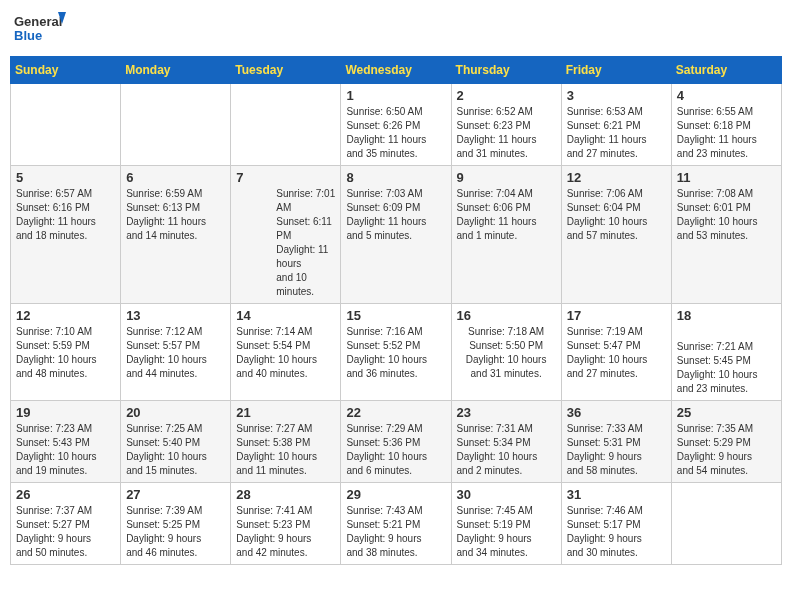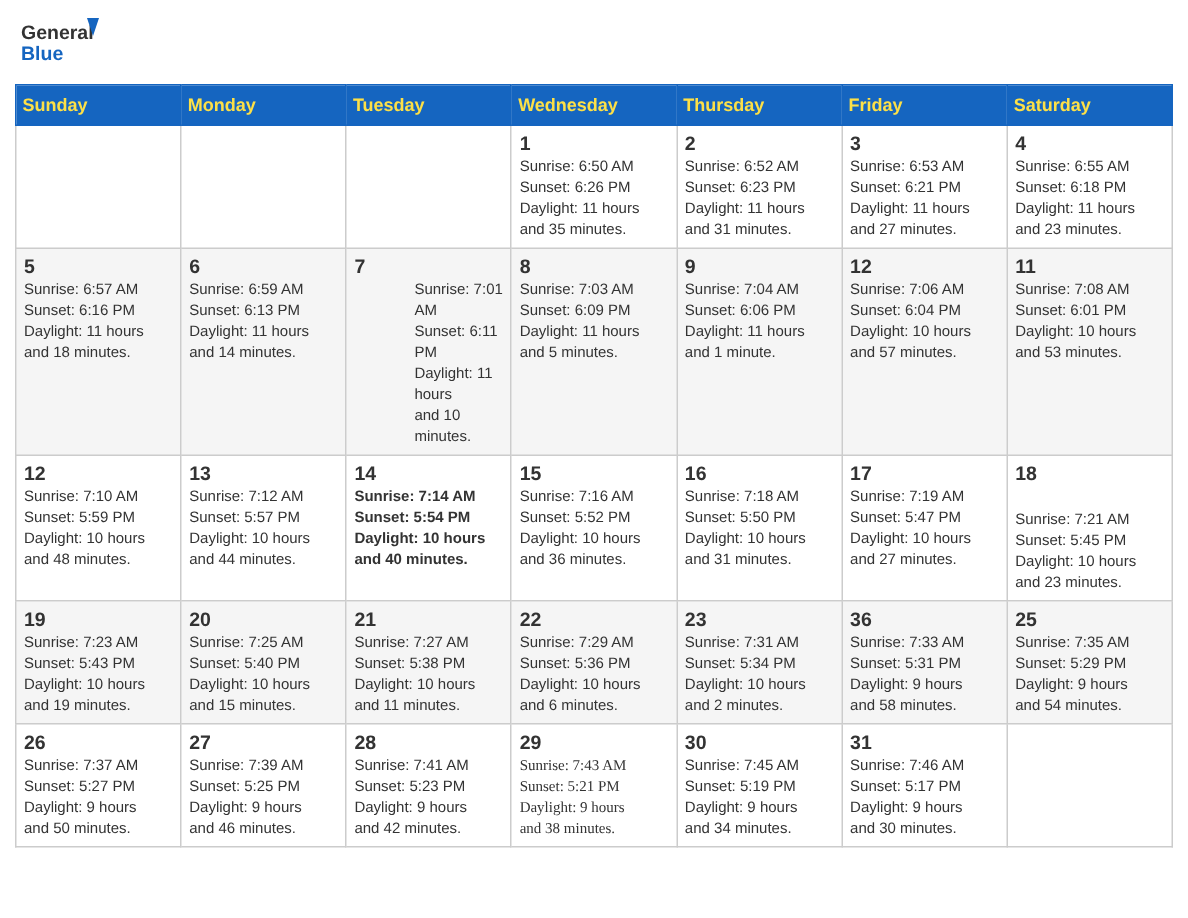--- a/index.html
+++ b/index.html
@@ -196,35 +196,35 @@
         </td>
         <td>
           <div class="day-number">13</div>
           <div class="day-info" style="white-space: pre-line;">Sunrise: 7:12 AM
 Sunset: 5:57 PM
 Daylight: 10 hours
 and 44 minutes.</div>
         </td>
         <td>
           <div class="day-number">14</div>
-          <div class="day-info" style="white-space: pre-line; font-weight: bold;">Sunrise: 7:14 AM
+          <div class="day-info" style="white-space: pre-line;">Sunrise: 7:14 AM
 Sunset: 5:54 PM
 Daylight: 10 hours
 and 40 minutes.</div>
         </td>
         <td>
           <div class="day-number">15</div>
           <div class="day-info" style="white-space: pre-line;">Sunrise: 7:16 AM
 Sunset: 5:52 PM
 Daylight: 10 hours
 and 36 minutes.</div>
         </td>
         <td>
           <div class="day-number">16</div>
-          <div class="day-info" style="white-space: pre-line;">Sunrise: 7:18 AM
+          <div class="day-info" style="white-space: pre-line; text-align: center;">Sunrise: 7:18 AM
 Sunset: 5:50 PM
 Daylight: 10 hours
 and 31 minutes.</div>
         </td>
         <td>
           <div class="day-number">17</div>
           <div class="day-info" style="white-space: pre-line;">Sunrise: 7:19 AM
 Sunset: 5:47 PM
 Daylight: 10 hours
 and 27 minutes.</div>
@@ -305,21 +305,21 @@
         </td>
         <td>
           <div class="day-number">28</div>
           <div class="day-info" style="white-space: pre-line;">Sunrise: 7:41 AM
 Sunset: 5:23 PM
 Daylight: 9 hours
 and 42 minutes.</div>
         </td>
         <td>
           <div class="day-number">29</div>
-          <div class="day-info" style="white-space: pre-line; font-family: Liberation Serif, serif;">Sunrise: 7:43 AM
+          <div class="day-info" style="white-space: pre-line;">Sunrise: 7:43 AM
 Sunset: 5:21 PM
 Daylight: 9 hours
 and 38 minutes.</div>
         </td>
         <td>
           <div class="day-number">30</div>
           <div class="day-info" style="white-space: pre-line;">Sunrise: 7:45 AM
 Sunset: 5:19 PM
 Daylight: 9 hours
 and 34 minutes.</div>

